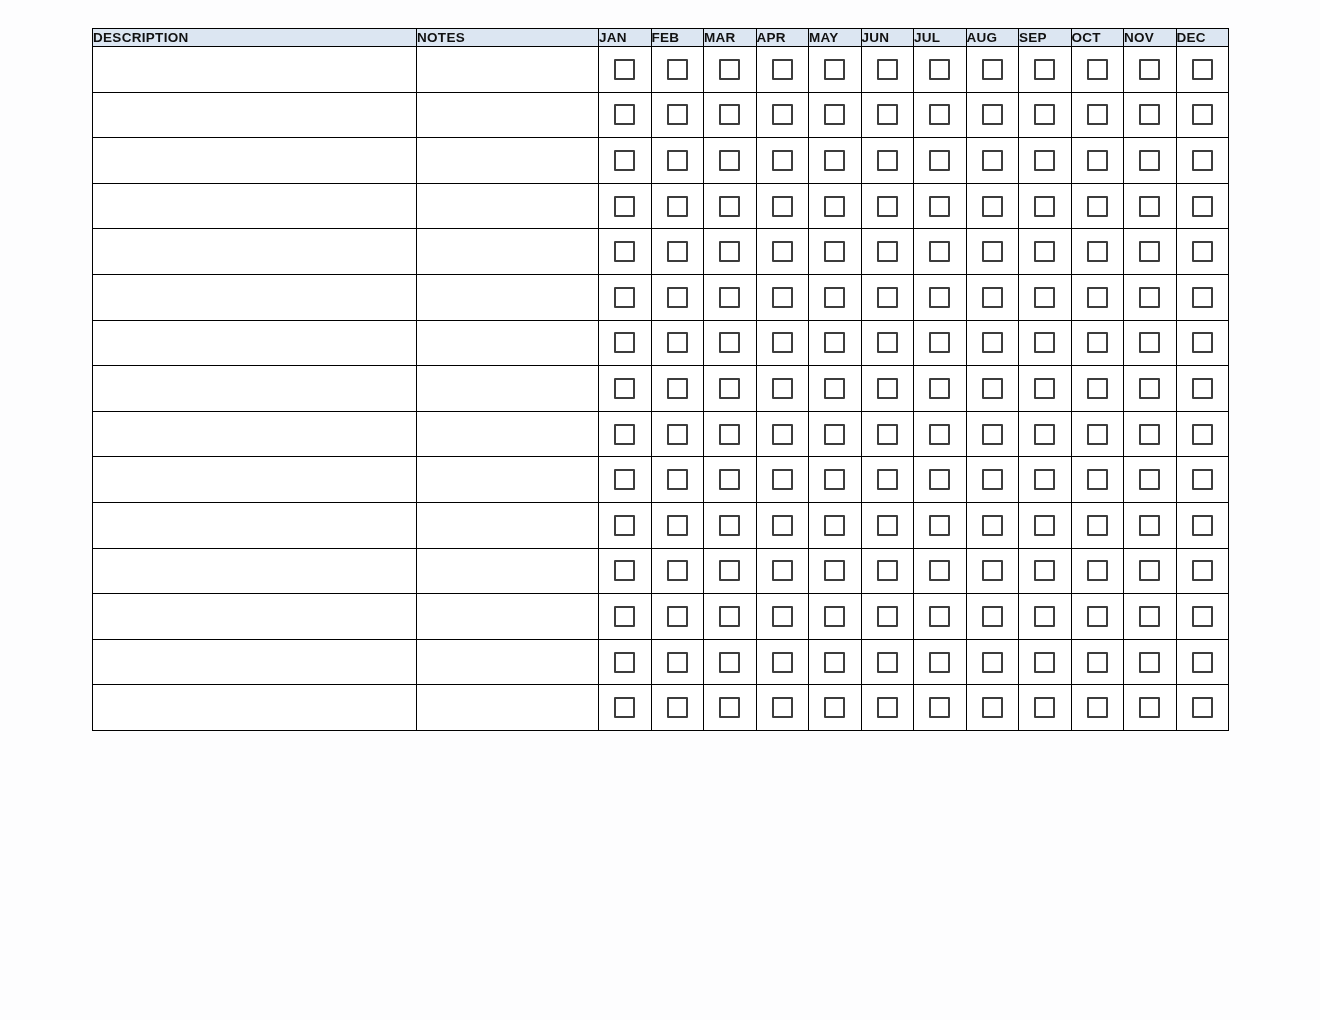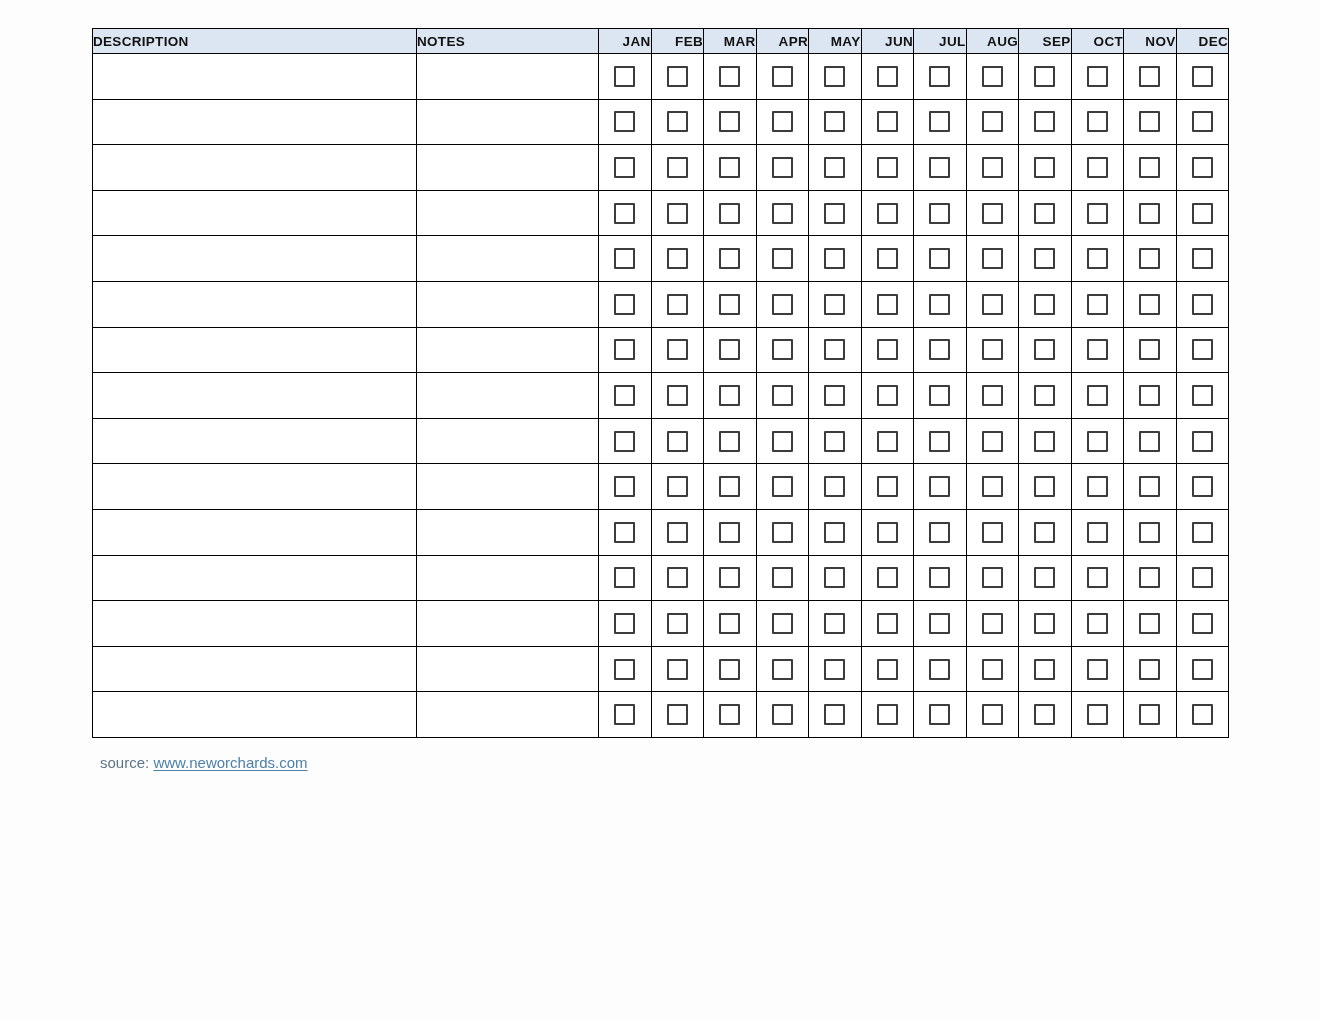--- a/index.html
+++ b/index.html
@@ -46,33 +46,33 @@
     border-collapse: collapse;
     table-layout: fixed;
     width: 1136px;
   }
   table.checklist th,
   table.checklist td {
     border: 1.5px solid var(--table-border);
     padding: 0;
   }
   table.checklist th {
-    height: 25px;
+    height: 18px;
     background: var(--header-bg);
     font-size: 13.5px;
     font-weight: 700;
     color: #111111;
     letter-spacing: 0.3px;
   }
   th.text-col {
     text-align: left;
     padding-left: 11px;
   }
   th.month-col {
-    text-align: right;
+    text-align: left;
     font-size: 14px;
   }
   table.checklist td {
     height: 45.6px;
     background: #ffffff;
   }
   td.cb-cell {
     text-align: center;
     vertical-align: middle;
   }
@@ -365,18 +365,14 @@
           <td class="cb-cell"><span class="checkbox" aria-checked="false"></span></td>
           <td class="cb-cell"><span class="checkbox" aria-checked="false"></span></td>
           <td class="cb-cell"><span class="checkbox" aria-checked="false"></span></td>
           <td class="cb-cell"><span class="checkbox" aria-checked="false"></span></td>
           <td class="cb-cell"><span class="checkbox" aria-checked="false"></span></td>
           <td class="cb-cell"><span class="checkbox" aria-checked="false"></span></td>
         </tr>
       </tbody>
   </table>
 
-  <p class="source-line">
-    <span>source:</span>
-    <a href="#">www.neworchards.com</a>
-  </p>
 
 </div>
 
 </body></html>

